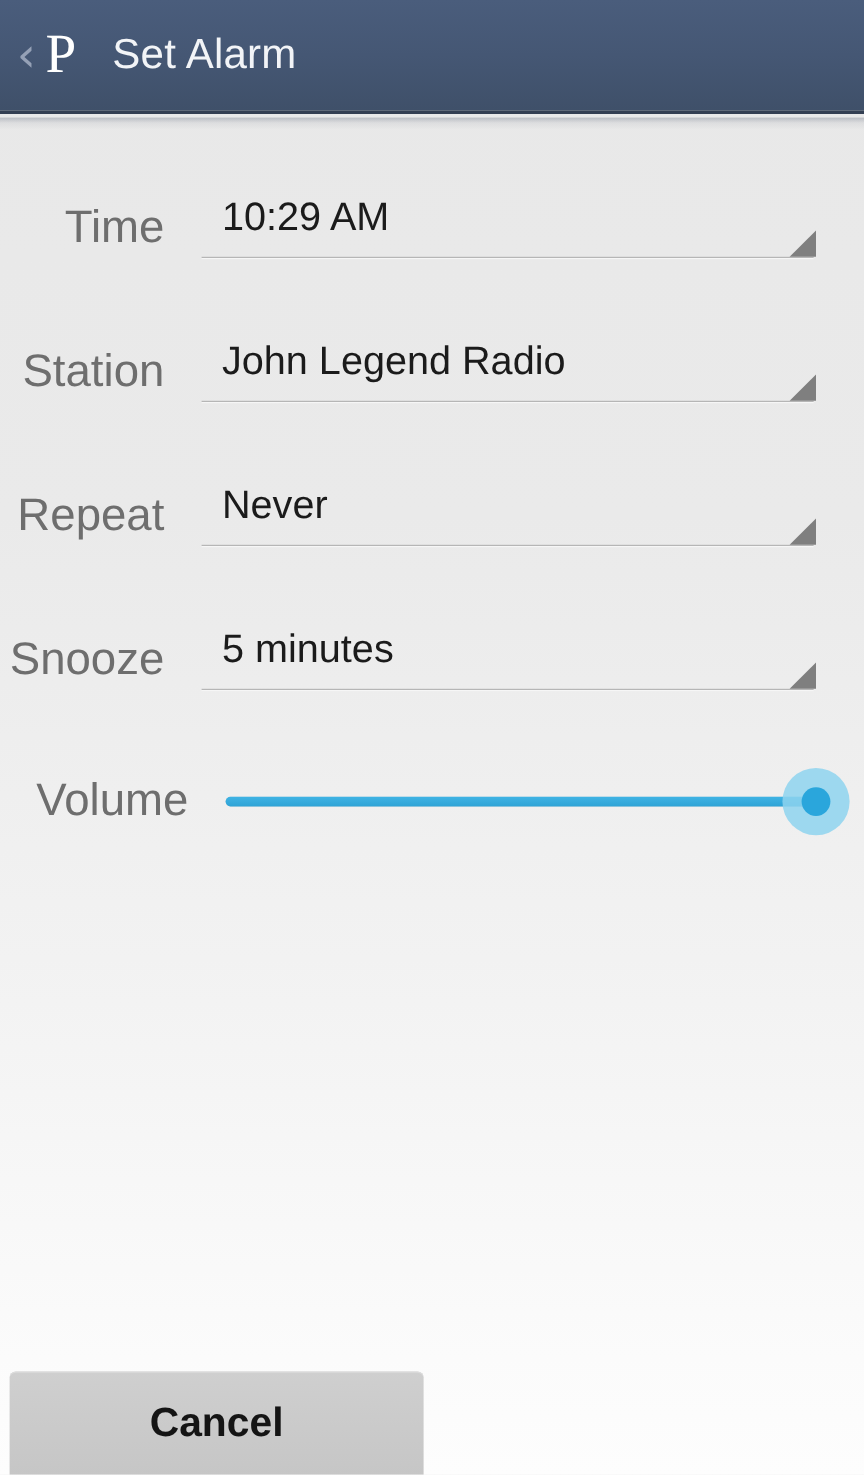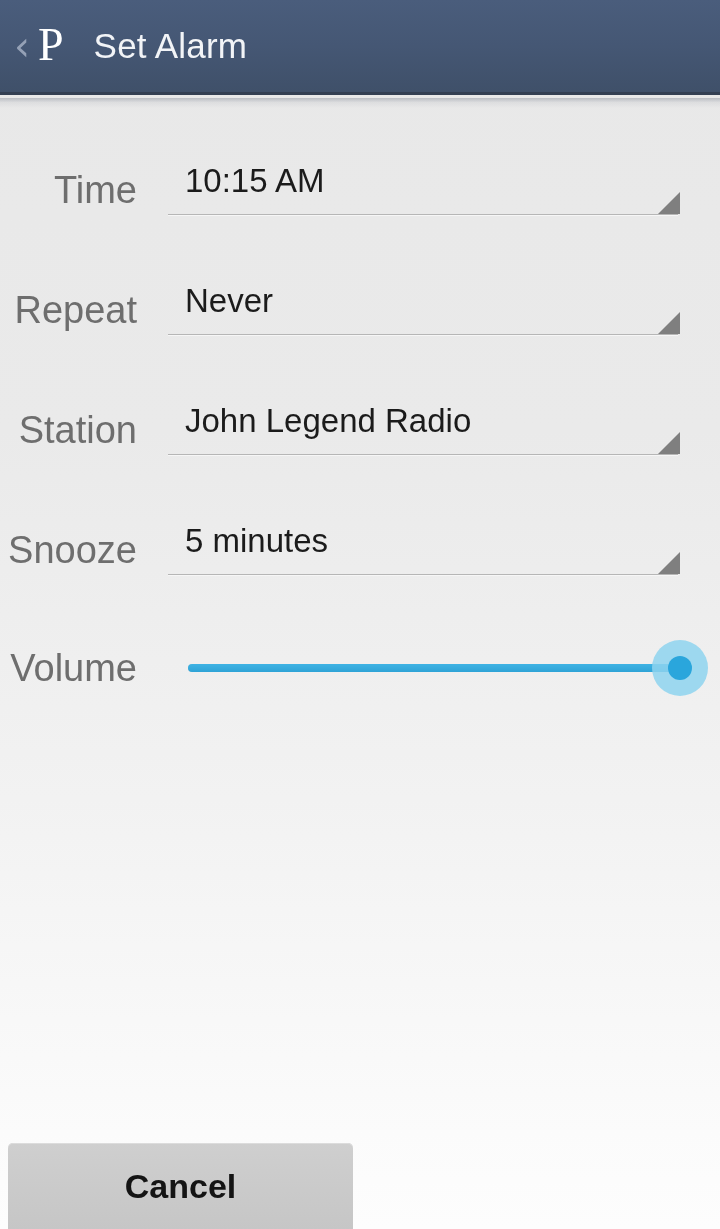--- a/index.html
+++ b/index.html
@@ -115,21 +115,21 @@
     position: absolute;
     right: -2px;
     bottom: 14px;
     width: 0; height: 0;
     border-left: 22px solid transparent;
     border-bottom: 22px solid #7f7f7f;
   }
 
   
   .slider-row { position: relative; height: 120px; }
-  .slider-row .row-label { top: 80px; }
+  .slider-row .row-label { top: 80px; padding-left: 20px; }
   .slider-track-wrap {
     position: absolute;
     left: 188px;
     right: 40px;
     top: 76px;
   }
   .slider-track-bg {
     position: absolute;
     left: 0; right: 0; top: 0;
     height: 8px;
@@ -197,39 +197,39 @@
     <div class="brand-p">P</div>
     <div id="header-title">Set Alarm</div>
   </div>
   <div id="header-shadow"></div>
 
   <div id="form">
 
     <div class="row">
       <div class="row-label">Time</div>
       <div class="row-field">
-        <div class="row-value">10:15 AM</div>
+        <div class="row-value">10:29 AM</div>
+        <div class="row-underline"></div>
+        <div class="row-caret"></div>
+      </div>
+    </div>
+
+    <div class="row">
+      <div class="row-label">Station</div>
+      <div class="row-field">
+        <div class="row-value">John Legend Radio</div>
         <div class="row-underline"></div>
         <div class="row-caret"></div>
       </div>
     </div>
 
     <div class="row">
       <div class="row-label">Repeat</div>
       <div class="row-field">
         <div class="row-value">Never</div>
-        <div class="row-underline"></div>
-        <div class="row-caret"></div>
-      </div>
-    </div>
-
-    <div class="row">
-      <div class="row-label">Station</div>
-      <div class="row-field">
-        <div class="row-value">John Legend Radio</div>
         <div class="row-underline"></div>
         <div class="row-caret"></div>
       </div>
     </div>
 
     <div class="row">
       <div class="row-label">Snooze</div>
       <div class="row-field">
         <div class="row-value">5 minutes</div>
         <div class="row-underline"></div>

